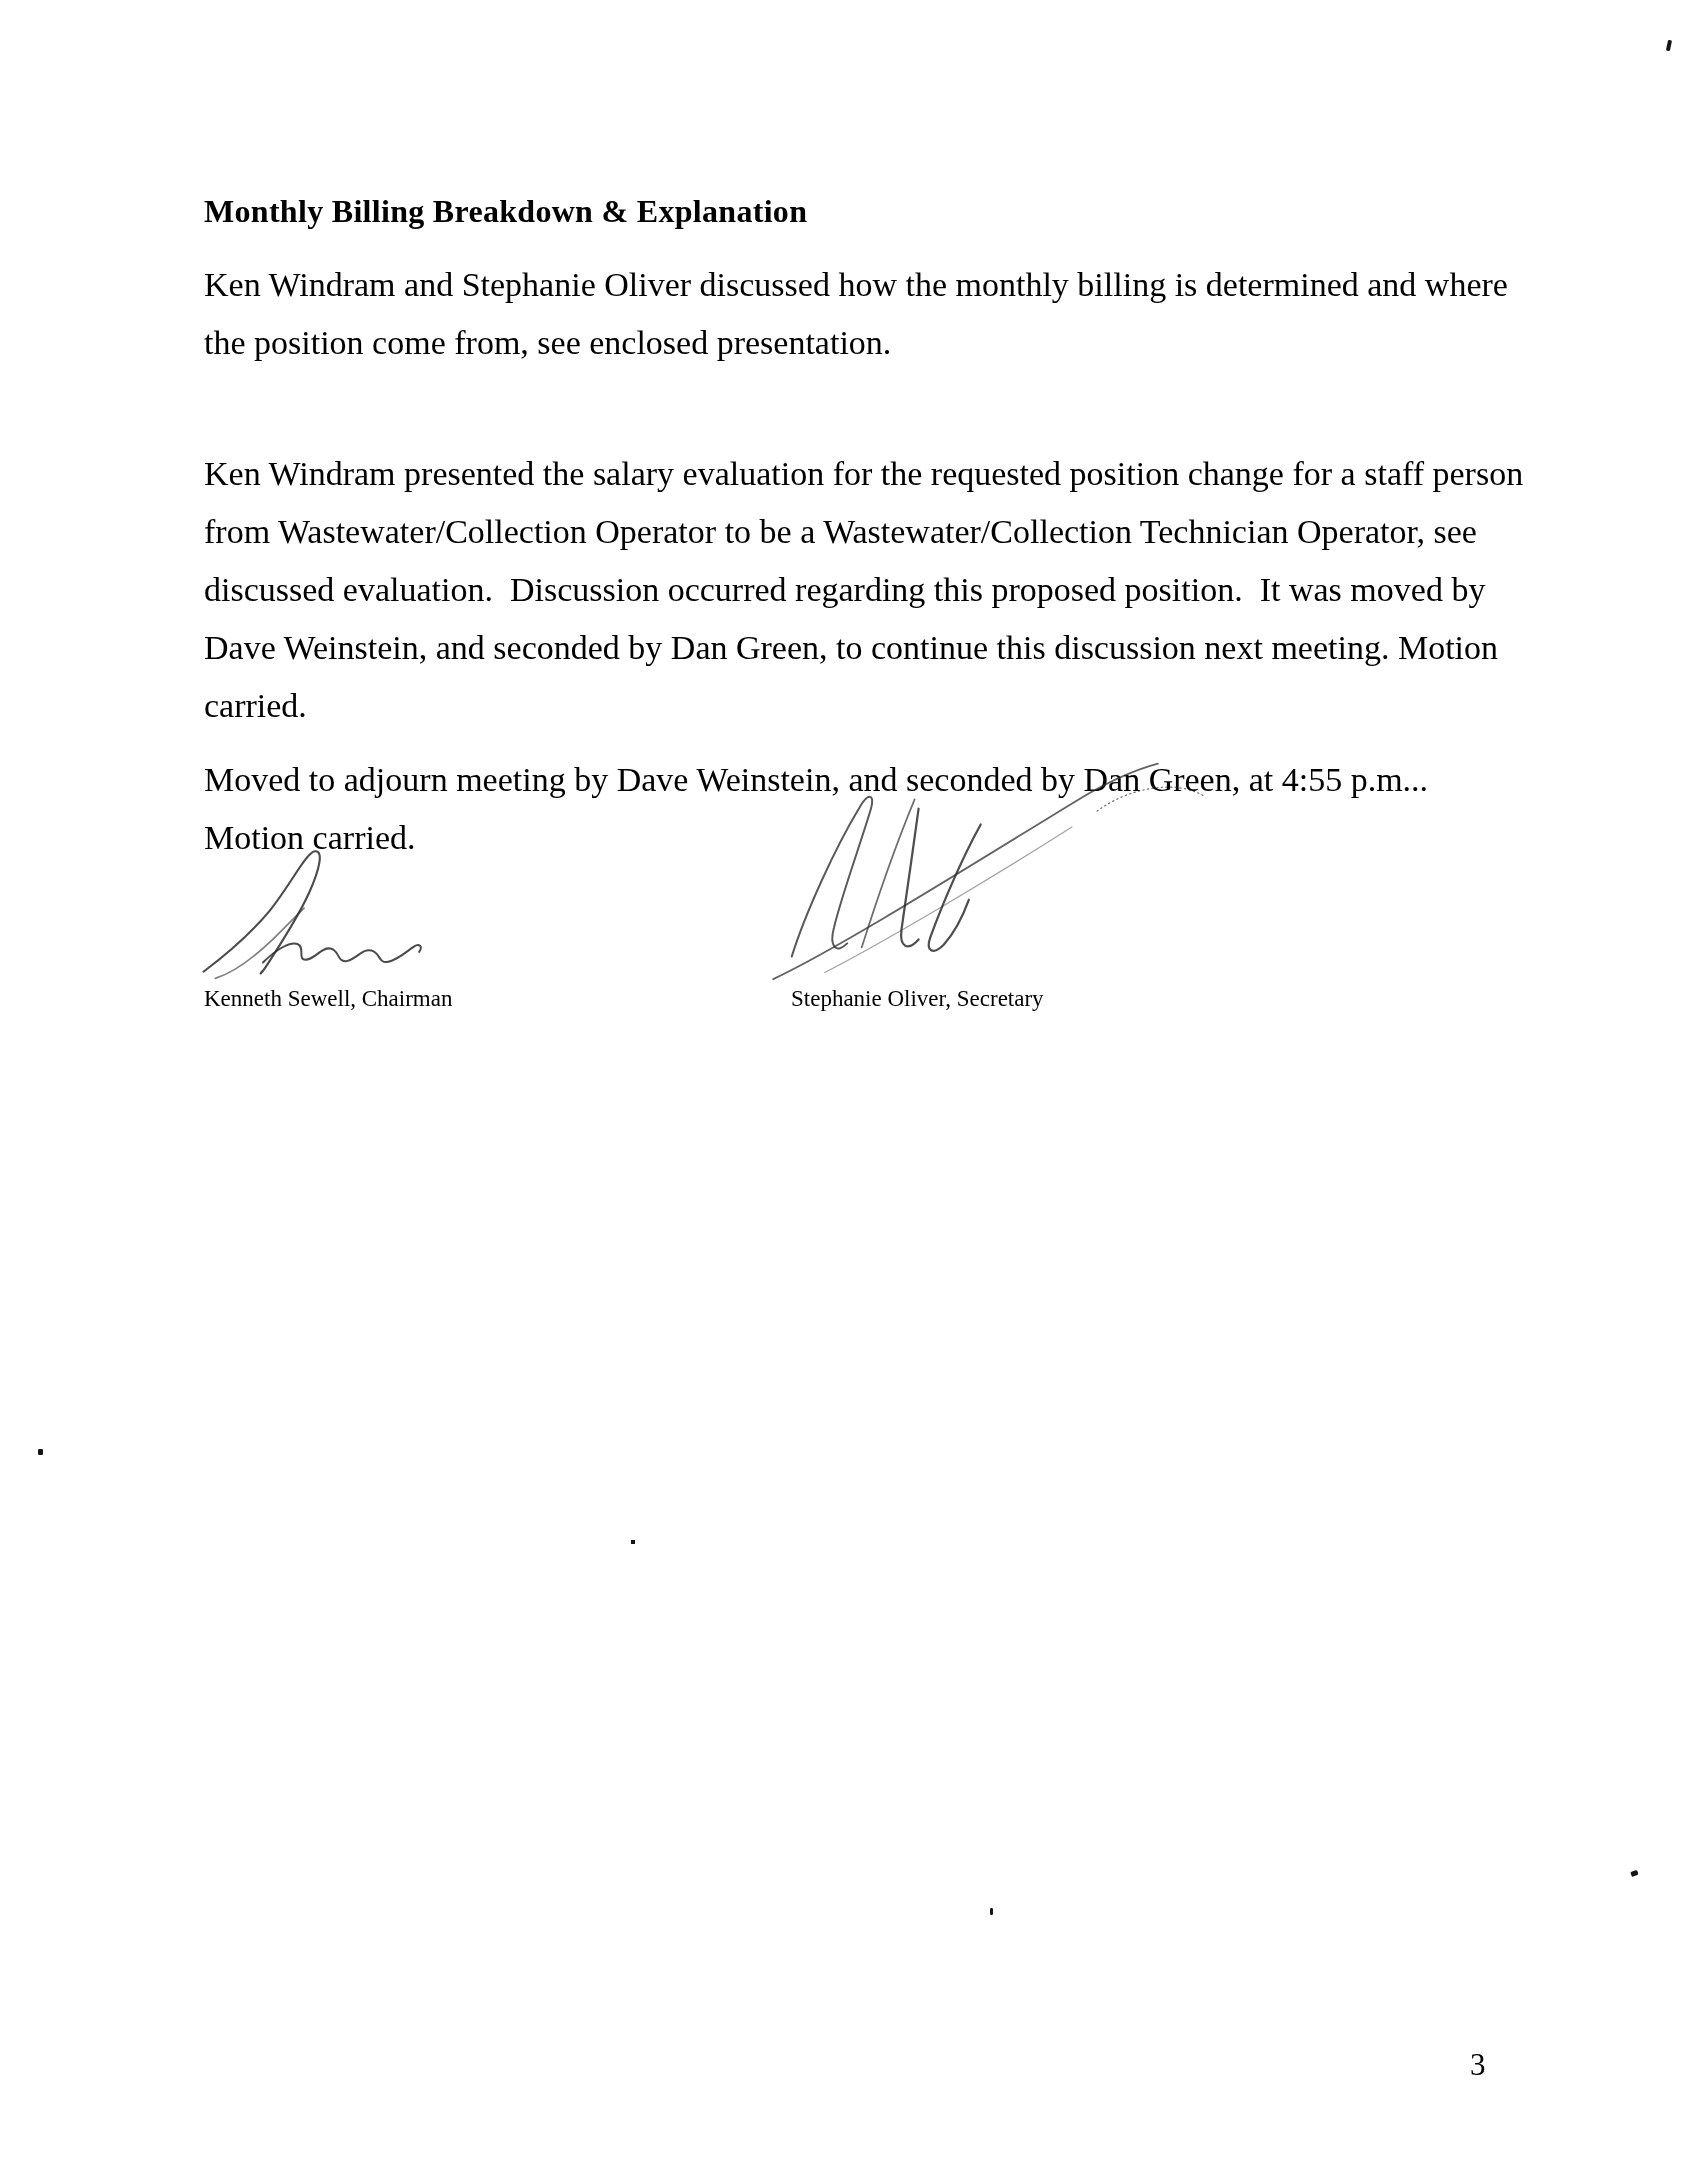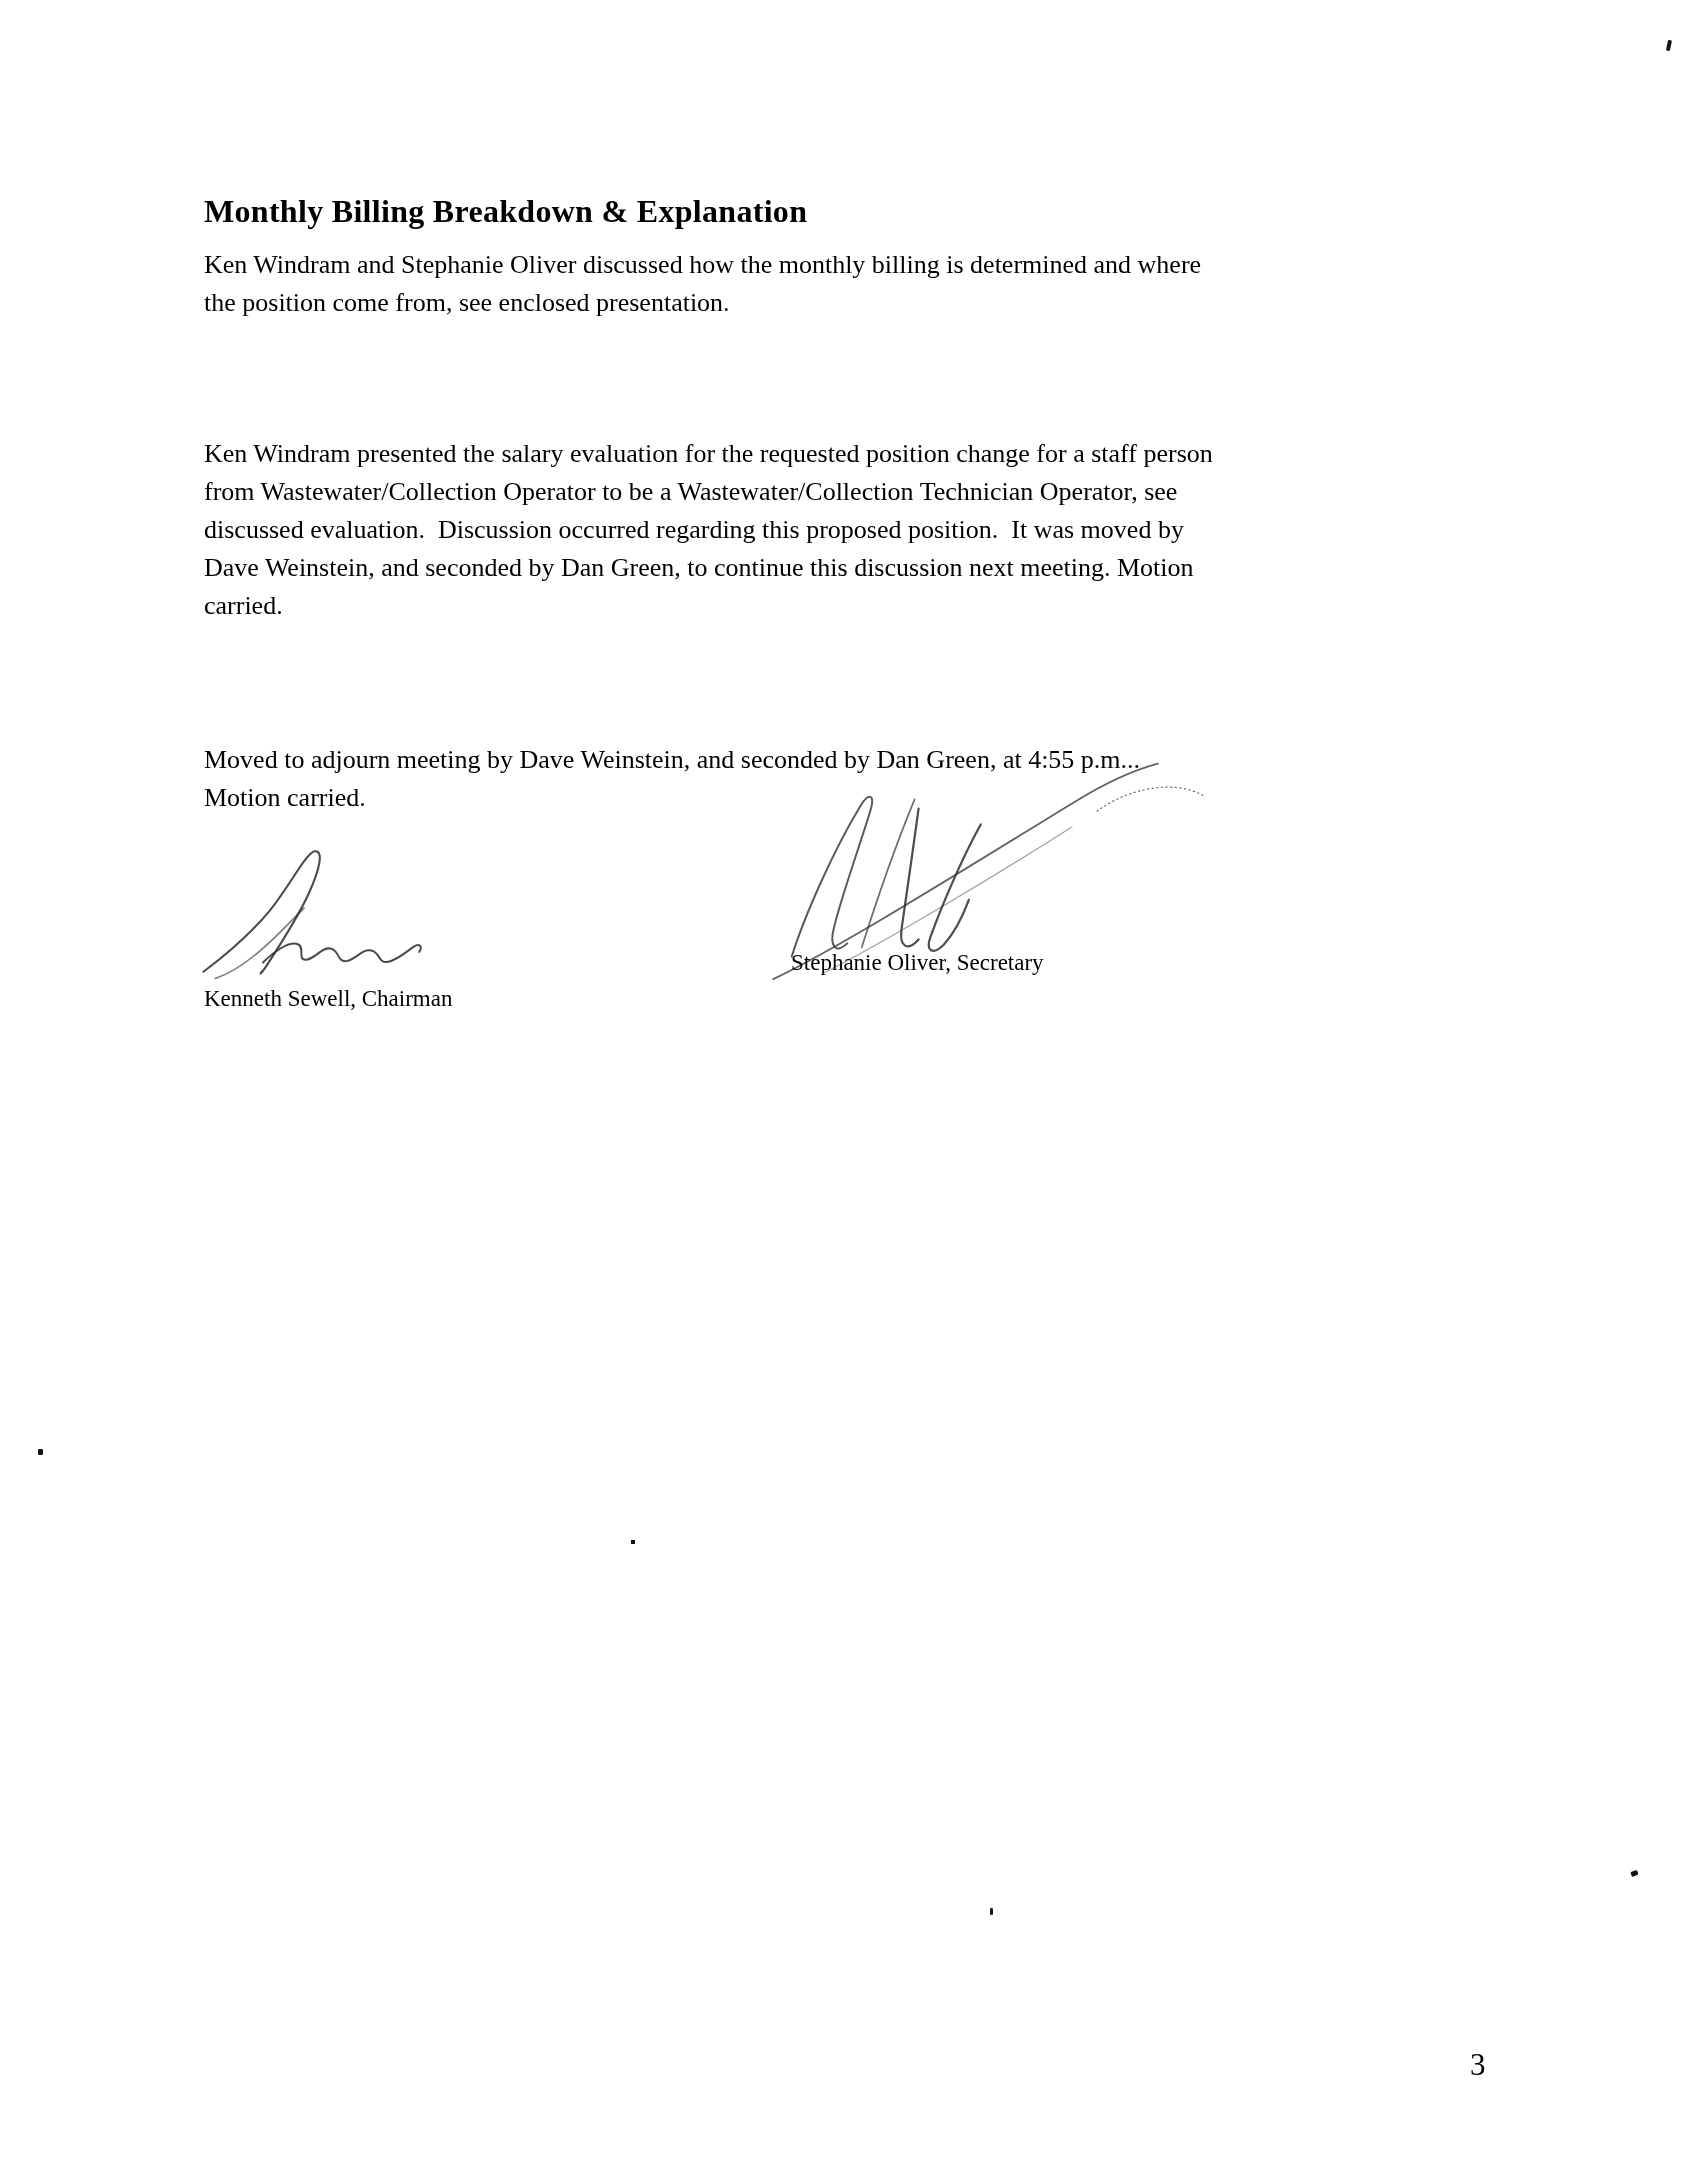--- a/index.html
+++ b/index.html
@@ -14,23 +14,24 @@
   .page { position: absolute; inset: 0; background: #ffffff; }
   .block { position: absolute; left: 204px; width: 1356px; }
   .heading {
     font-weight: 700;
     font-size: 32px;
     line-height: 38px;
     letter-spacing: 0.3px;
     margin-top: 12px;
   }
   .bodyline {
-    font-size: 26px;
+    font-size: 34px;
     line-height: 38px;
     white-space: pre; 
+    margin-top: 20px;
   }
   .sig-label {
     position: absolute;
     font-size: 23px;
     line-height: 38px;
     white-space: pre;
   }
   .sig-svg { position: absolute; overflow: visible; }
   .page-number {
     position: absolute;
@@ -85,21 +86,21 @@
       <path d="M 238,72 C 230,132 218,212 212,256 C 209,282 222,288 238,270" stroke-width="3.4" opacity="0.85"></path>
       <path d="M 332,96 C 302,150 272,222 256,266 C 248,288 260,294 276,278 C 292,260 306,232 314,210" stroke-width="3.4" opacity="0.85"></path>
       <path d="M 18,330 C 120,282 320,156 474,62 C 516,36 556,16 600,4" stroke-width="2.8" opacity="0.75"></path>
       <path d="M 96,320 C 190,272 360,170 470,100" stroke-width="1.8" opacity="0.45"></path>
       <path d="M 508,76 C 556,40 626,28 668,52" stroke-width="1.8" stroke-dasharray="2 5" opacity="0.7"></path>
     </g>
   </svg>
 
   <div class="sig-label" style="left:204px; top:980px">Kenneth Sewell, Chairman</div>
 
-  <div class="sig-label" style="left:791px; top:944px">Stephanie Oliver, Secretary</div>
+  <div class="sig-label" style="left:791px; top:980px">Stephanie Oliver, Secretary</div>
 
   <div class="page-number">3</div>
 
   <div class="speck s1"></div>
   <div class="speck s2"></div>
   <div class="speck s3"></div>
   <div class="speck s4"></div>
   <div class="speck s5"></div>
 
 </div>

